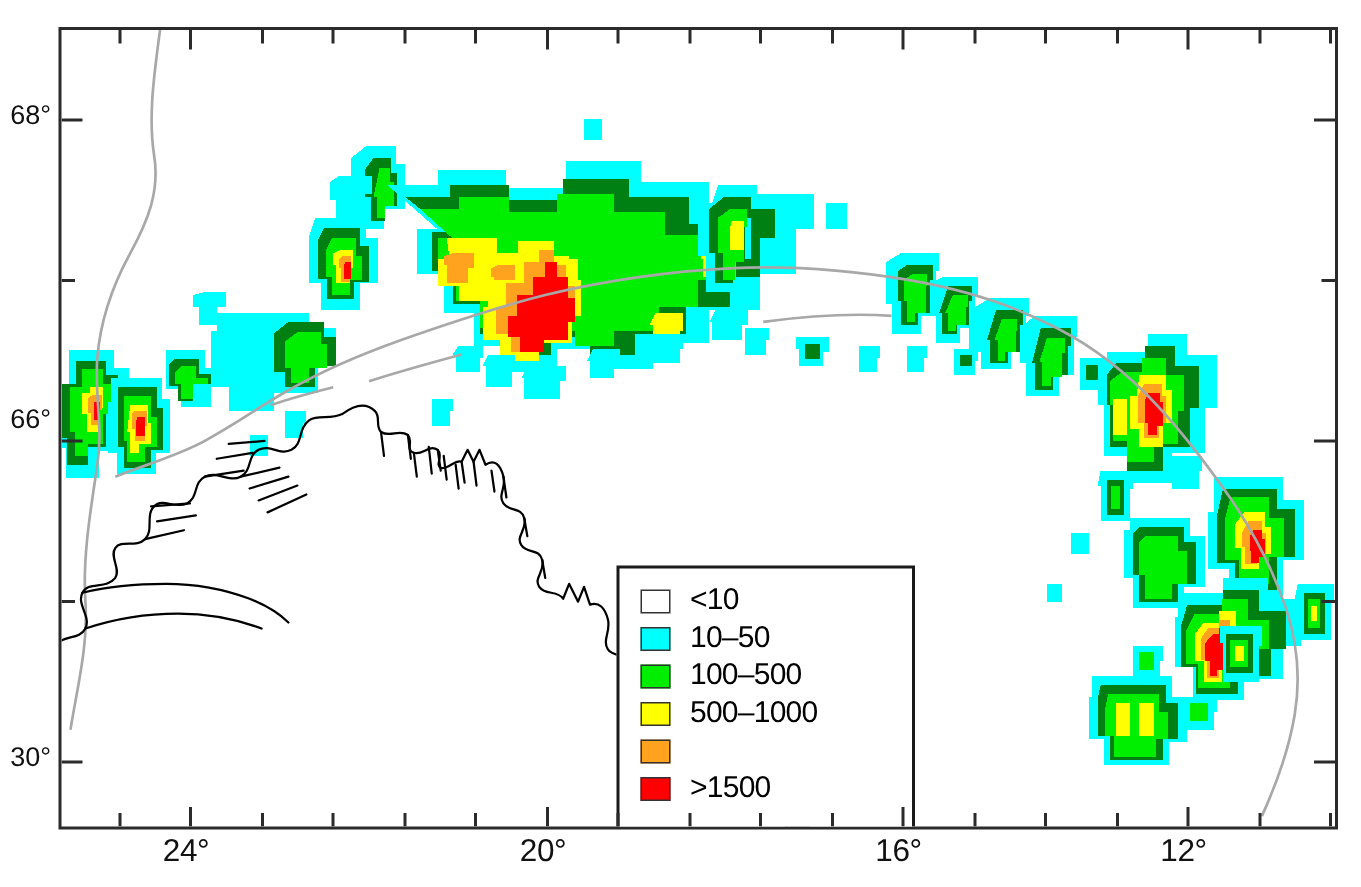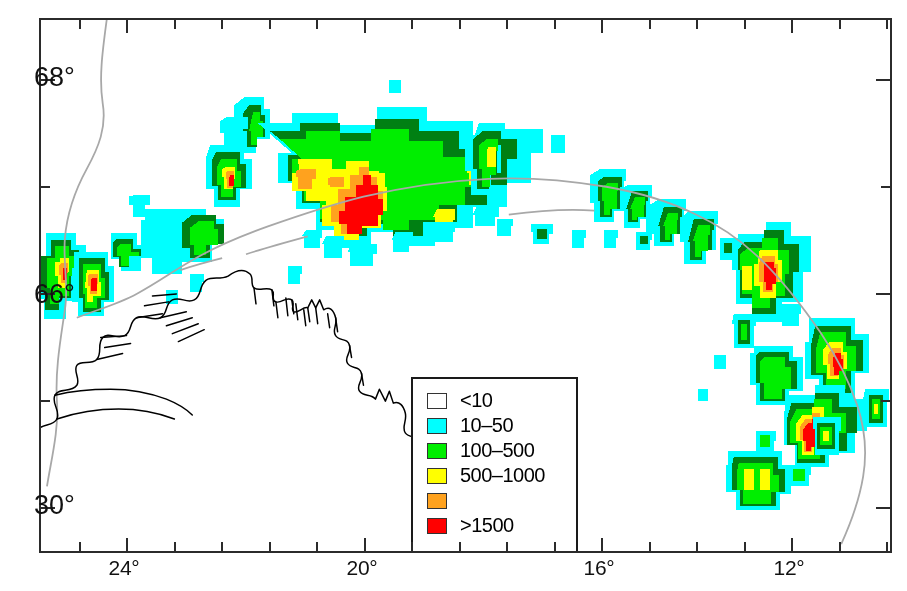--- a/index.html
+++ b/index.html
@@ -21,24 +21,24 @@
   .tk-t.maj{height:13px;}
   .tk-l{height:2px;width:9px;left:0;}
   .tk-l.maj{width:14px;}
   .tk-r{height:2px;width:9px;right:0;}
   .tk-r.maj{width:14px;}
 
   
   .xlab{position:absolute;top:556px;transform:translateX(-50%);
         font-size:21px;color:#111;white-space:nowrap;letter-spacing:-0.3px;text-align:right;}
   .ylab2{position:absolute;left:0;width:34px;text-align:right;
-         transform:translateY(-50%);font-size:27px;color:#111;white-space:nowrap;margin-left:34px;}
+         transform:translateY(-50%);font-size:18px;color:#111;white-space:nowrap;}
 
   
-  #legend{position:absolute;left:370px;top:357px;width:167px;height:192px;
+  #legend{position:absolute;left:370px;top:357px;width:199px;height:192px;
           background:#fff;border:2px solid #1a1a1a;box-sizing:border-box;
           padding:9px 4px 0 14px;}
   .lgrow{display:flex;align-items:center;height:25px;}
   .swatch{width:20px;height:16px;border:1.6px solid #333;box-sizing:border-box;
           flex:0 0 auto;}
   .lgtxt{margin-left:13px;font-size:20px;color:#000;white-space:nowrap;
          letter-spacing:-0.5px;}
 </style>
 </head>
 <body>
@@ -405,16 +405,16 @@
     <div class="tick tk-r" style="top:380px"></div>
     <div class="tick tk-r maj" style="top:487px"></div>
   </div>
 
   <div class="xlab" style="left:124px">24°</div>
   <div class="xlab" style="left:362px">20°</div>
   <div class="xlab" style="left:599px">16°</div>
   <div class="xlab" style="left:789px">12°</div>
 
   <div class="ylab2" style="top:77px">68°</div>
-  <div class="ylab2" style="top:294px">66°</div>
+  <div class="ylab2" style="top:280px">66°</div>
   <div class="ylab2" style="top:505px">30°</div>
 
 </div>
 
 </body></html>

